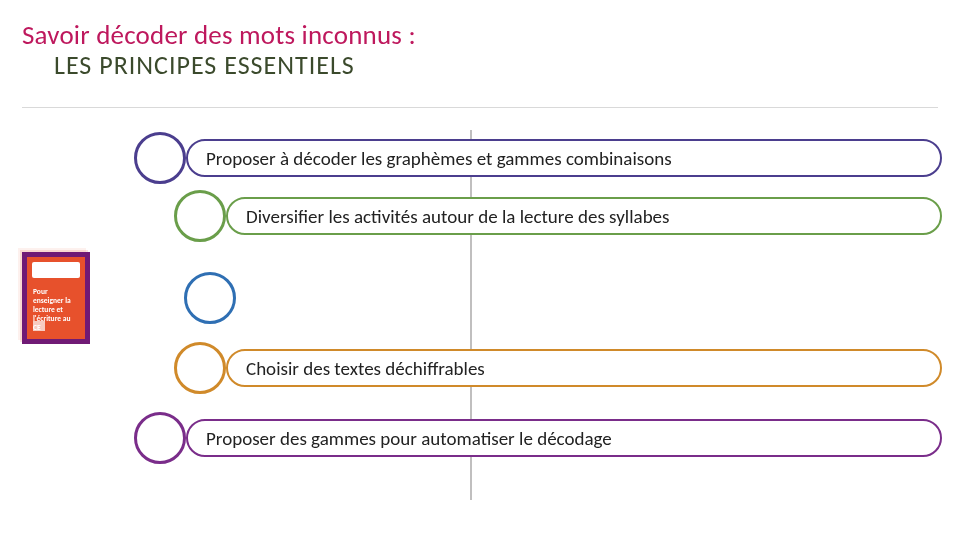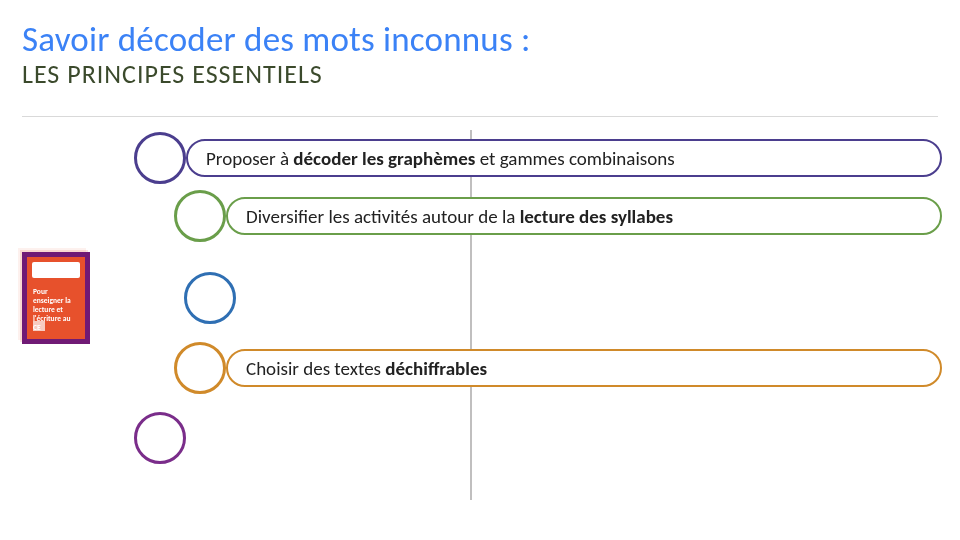--- a/index.html
+++ b/index.html
@@ -1,19 +1,19 @@
 <!DOCTYPE html>
 <html><head>
 <meta charset="utf-8">
 <style>
   * { box-sizing: border-box; margin: 0; padding: 0; }
   html, body { width: 960px; height: 540px; font-family: "Segoe UI", "Calibri", Arial, sans-serif; background: #fff; color: #222; }
   .slide { width: 960px; height: 540px; position: relative; padding: 18px 22px; }
-  .title { font-size: 35px; font-weight: 400; color: #3b82f6; letter-spacing: .2px; }
-  .subtitle { font-size: 26px; font-weight: 300; color: #3b4a2c; letter-spacing: 1px; margin-top: -2px; }
+  .title { font-size: 27px; font-weight: 400; color: #be185d; letter-spacing: .2px; }
+  .subtitle { font-size: 26px; font-weight: 300; color: #3b4a2c; letter-spacing: 1px; margin-top: -2px; margin-left: 32px; }
   .hr-top { height: 1px; background: #d9d9d9; margin-top: 26px; }
 
   .stage { position: absolute; left: 0; right: 0; top: 115px; bottom: 0; }
 
   .spine { position: absolute; top: 15px; bottom: 40px; width: 2px; background: #c0bfbf; }
   .spine-a { left: 470px; }
 
   .row { position: absolute; height: 50px; }
   .row .pill { position: absolute; top: 6px; bottom: 6px; left: 0; right: 0; border: 2px solid; border-radius: 20px; background: #fff; display: flex; align-items: center; padding-left: 18px; padding-right: 18px; font-size: 19px; color: #222; }
   .row .bubble { position: absolute; width: 52px; height: 52px; left: -52px; top: -1px; border: 3px solid; border-radius: 50%; background: #fff; }
@@ -24,21 +24,21 @@
   .c3 .pill, .c3 .bubble { border-color: #2f6fb3; }
   .c4 .pill, .c4 .bubble { border-color: #d08a2a; }
   .c5 .pill, .c5 .bubble { border-color: #7a2d8a; }
 
   .r1 { left: 186px; right: 18px; top: 18px; }
   .r2 { left: 226px; right: 18px; top: 76px; }
   .r3 { left: 236px; right: 18px; top: 158px; }
   .r4 { left: 226px; right: 18px; top: 228px; }
   .r5 { left: 186px; right: 18px; top: 298px; }
 
-  b { font-weight: 700; }
+  b { font-weight: 400; }
 
   .book { position: absolute; left: 22px; top: 252px; width: 68px; height: 92px; background: #e7512c; border: 5px solid #701a75; }
   .book .top { position: absolute; left: 5px; right: 5px; top: 5px; height: 16px; background: #fff; border-radius: 2px; }
   .book .lbl { position: absolute; left: 6px; top: 30px; right: 6px; font-size: 7.5px; line-height: 9px; color: #fff; font-weight: 600; }
   .book .mark { position: absolute; left: 6px; bottom: 8px; width: 12px; height: 10px; background: #fff; opacity: .7; }
   .book .pub { position: absolute; right: 5px; bottom: 5px; font-size: 6px; color: #fff; opacity: .8; }
   .book-shadow { position: absolute; left: 20px; top: 250px; width: 68px; height: 92px; background: #e7512c; opacity: .15; }
   .book-shadow.s2 { left: 18px; top: 248px; opacity: .08; }
 </style>
 </head>
@@ -72,20 +72,23 @@
 
     <div class="row r4 c4">
       <div class="bubble"></div>
       <div class="pill">
         <span><span>Choisir des textes </span><b>déchiffrables</b><span></span></span>
       </div>
     </div>
 
     <div class="row r5 c5">
       <div class="bubble"></div>
+      <div class="pill">
+        <span><span>Proposer des gammes pour </span><b>automatiser</b><span> le décodage</span></span>
+      </div>
     </div>
   </div>
 
   <div class="book-shadow s2"></div>
   <div class="book-shadow"></div>
   <div class="book">
     <div class="top"></div>
     <div class="lbl">Pour enseigner la lecture et l'écriture au CE</div>
     <div class="mark"></div>
     <div class="pub"></div>

